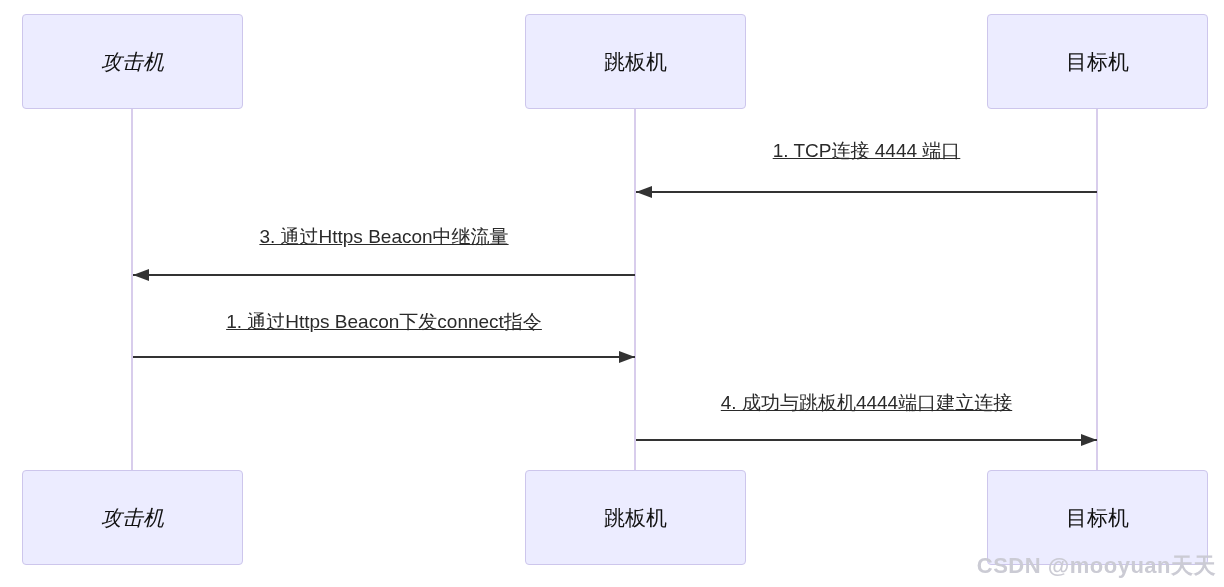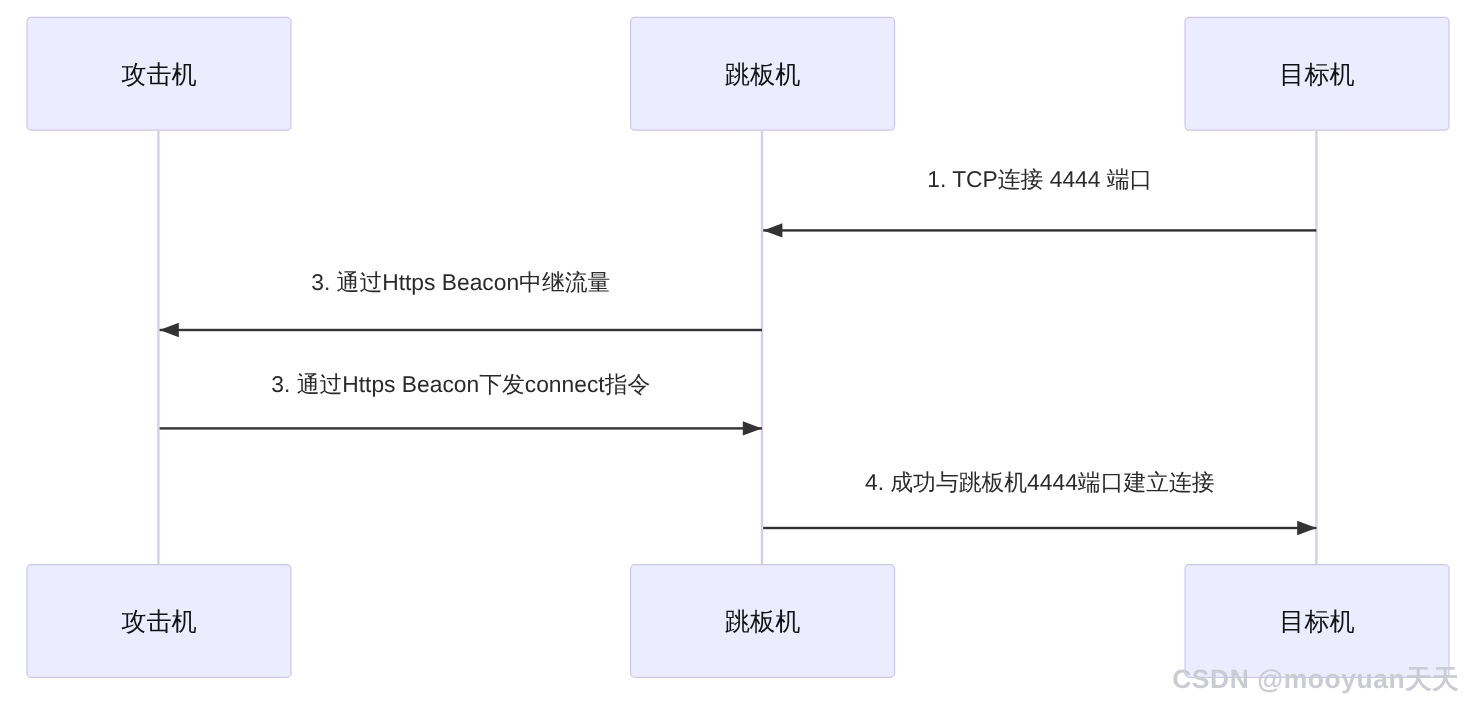--- a/index.html
+++ b/index.html
@@ -29,40 +29,41 @@
     border: 1px solid var(--actor-border);
     border-radius: 4px;
     display: flex;
     align-items: center;
     justify-content: center;
     font-size: 21px;
     color: var(--actor-text);
   }
   .row-top .actor-box { top: 14px; }
   .row-bottom .actor-box { top: 470px; }
-  .col-a { left: 22px; }
+  .col-a { left: 22px; font-style: italic; }
   .col-b { left: 525px; }
   .col-c { left: 987px; justify-content: center; }
   .lifeline {
     position: absolute;
     top: 109px;
     width: 2px;
     height: 361px;
     background: var(--lifeline);
   }
   .lifeline.col-a { left: 131px; }
   .lifeline.col-b { left: 634px; }
   .lifeline.col-c { left: 1096px; }
   .msg-label {
     position: absolute;
     font-size: 19px;
     color: var(--msg-text);
     text-align: center;
     line-height: 26px;
     white-space: nowrap;
+    text-decoration: underline;
   }
   .span-left  { left: 133px; width: 502px; }  
   .span-right { left: 636px; width: 461px; }  
   .msg-line {
     position: absolute;
     height: 2px;
     background: var(--arrow);
   }
   .msg-line.span-left  { left: 133px; width: 502px; }
   .msg-line.span-right { left: 636px; width: 461px; }
@@ -108,21 +109,21 @@
   </div>
 
   <div class="msg-label span-right" style="top:138px;">1. TCP连接 4444 端口</div>
   <div class="msg-line span-right" style="top:191px;"></div>
   <div class="arrowhead point-left" style="left:636px; top:186px;"></div>
 
   <div class="msg-label span-left" style="top:224px;">3. 通过Https Beacon中继流量</div>
   <div class="msg-line span-left" style="top:274px;"></div>
   <div class="arrowhead point-left" style="left:133px; top:269px;"></div>
 
-  <div class="msg-label span-left" style="top:309px;">3. 通过Https Beacon下发connect指令</div>
+  <div class="msg-label span-left" style="top:309px;">1. 通过Https Beacon下发connect指令</div>
   <div class="msg-line span-left" style="top:356px;"></div>
   <div class="arrowhead point-right" style="left:619px; top:351px;"></div>
 
   <div class="msg-label span-right" style="top:390px;">4. 成功与跳板机4444端口建立连接</div>
   <div class="msg-line span-right" style="top:439px;"></div>
   <div class="arrowhead point-right" style="left:1081px; top:434px;"></div>
 
   <div class="row-bottom">
     <div class="actor-box col-a">
       <span>攻击机</span>

